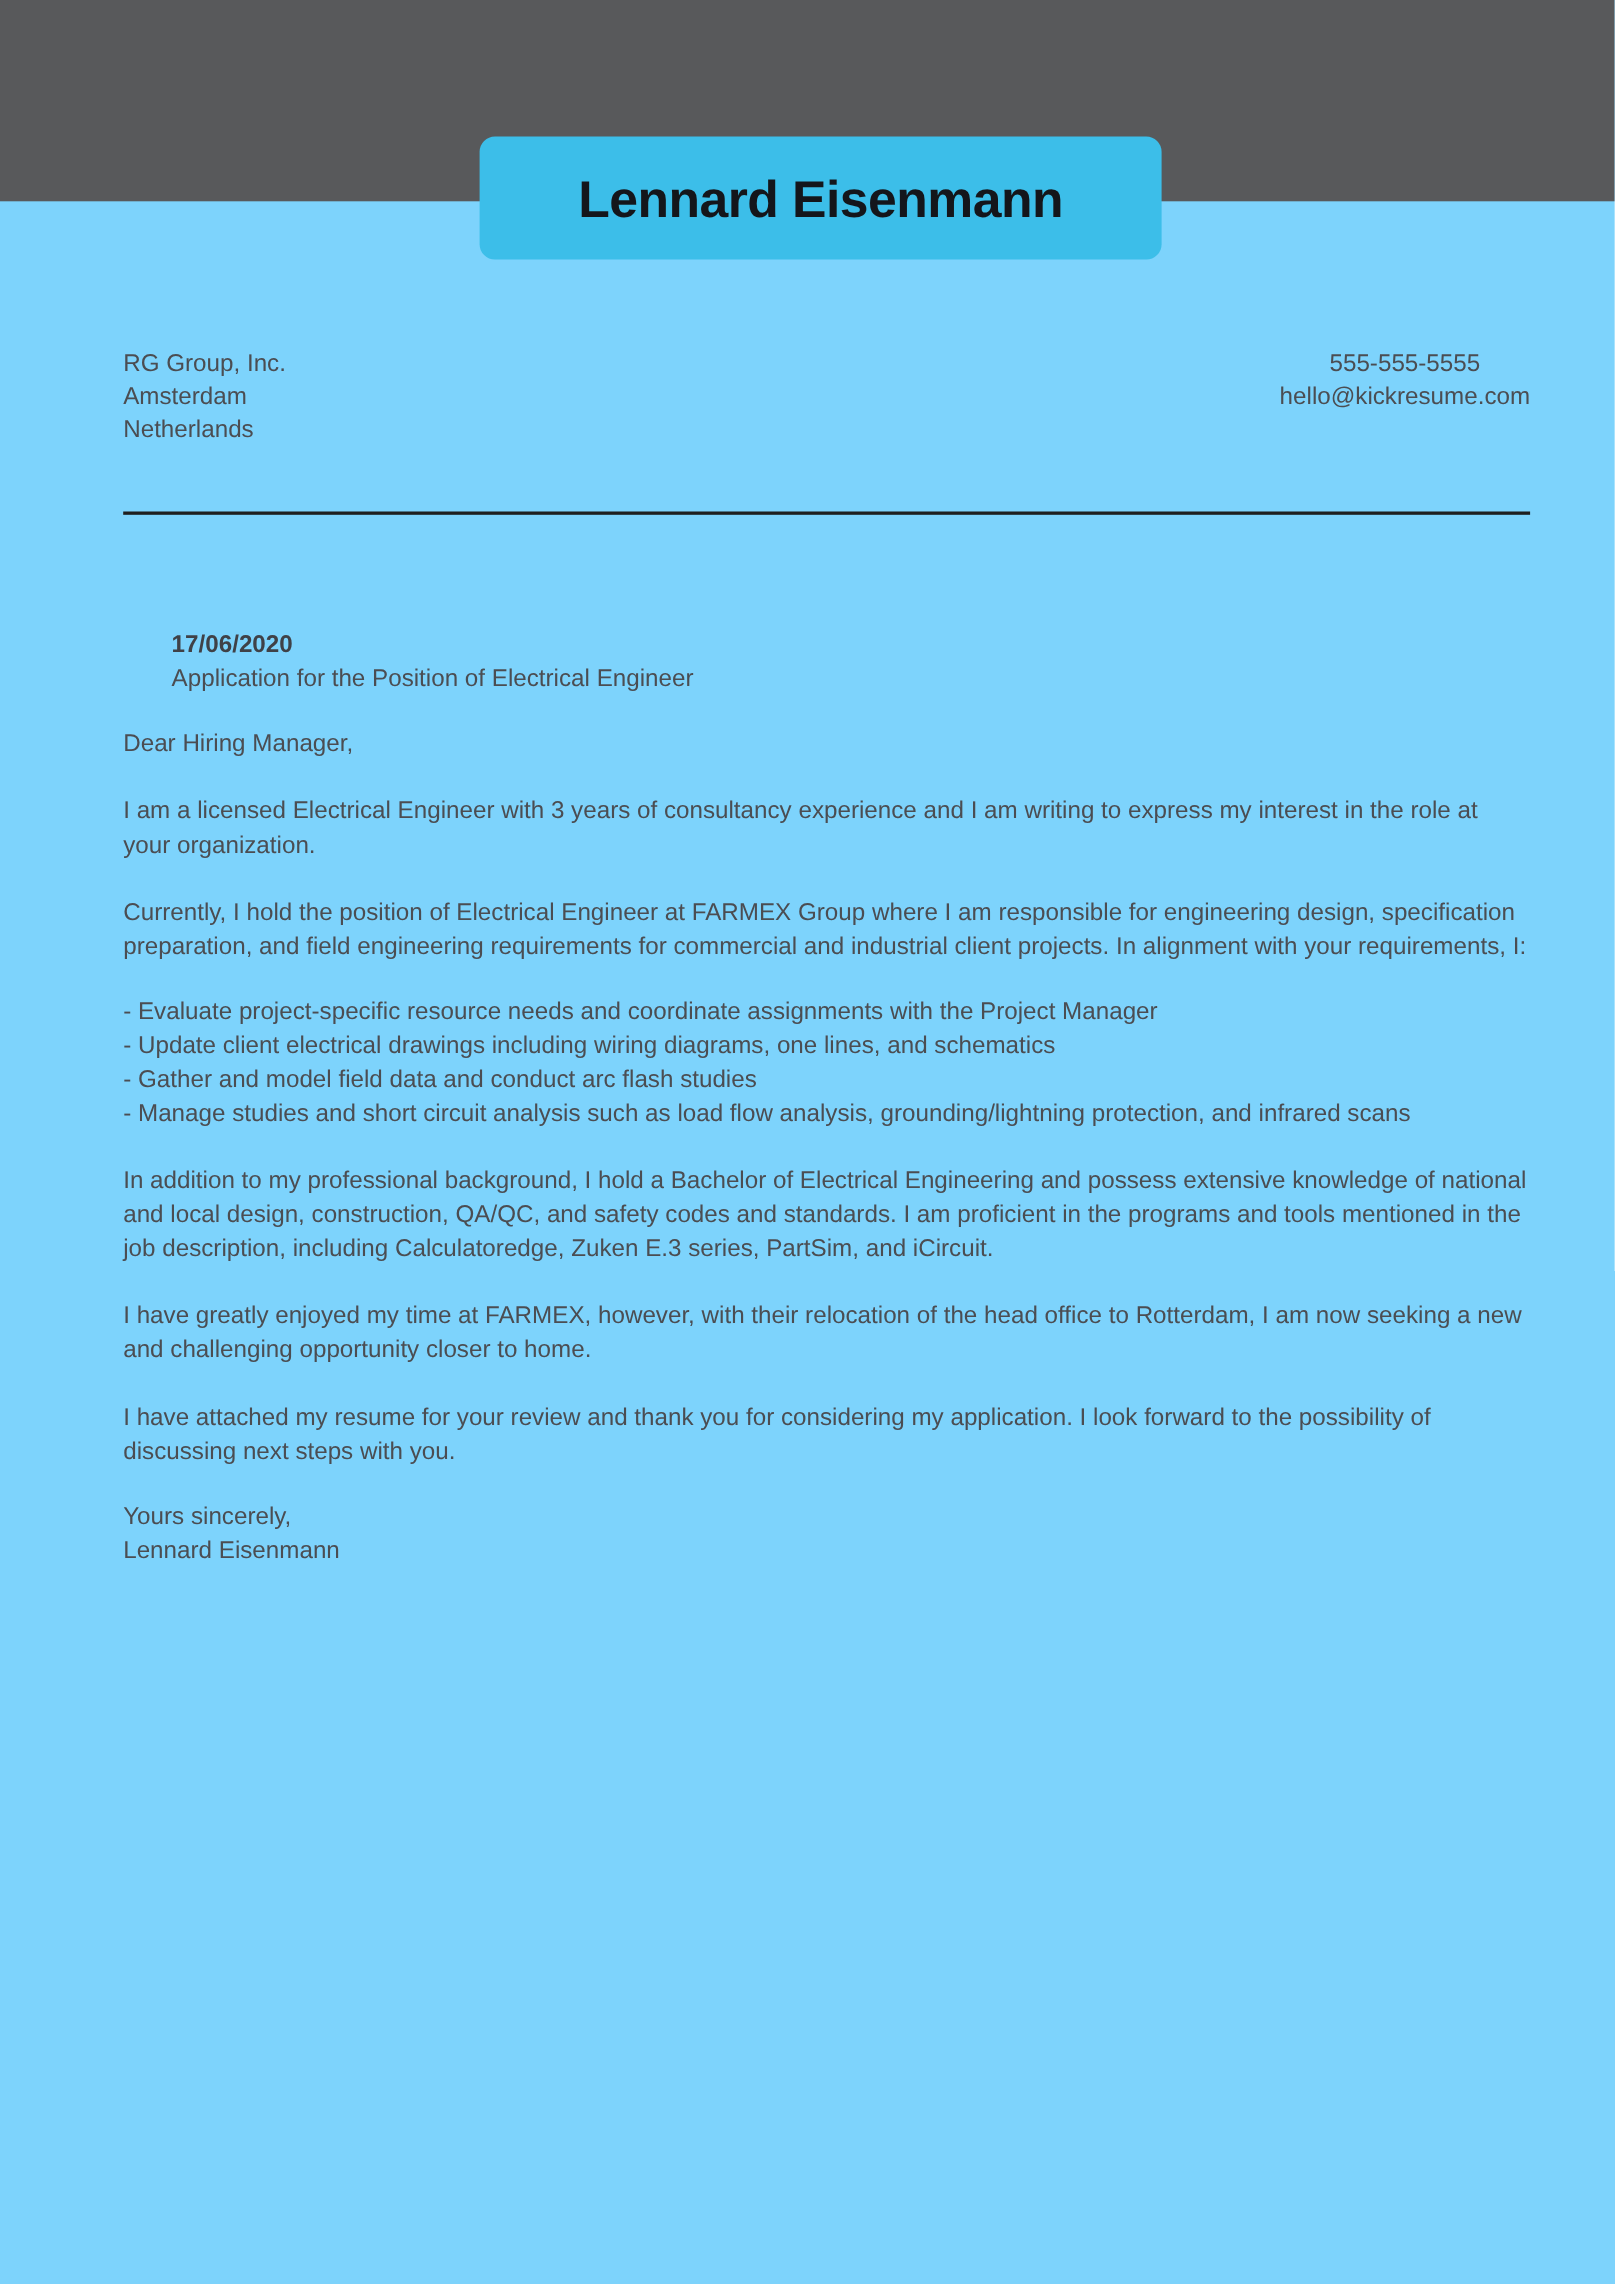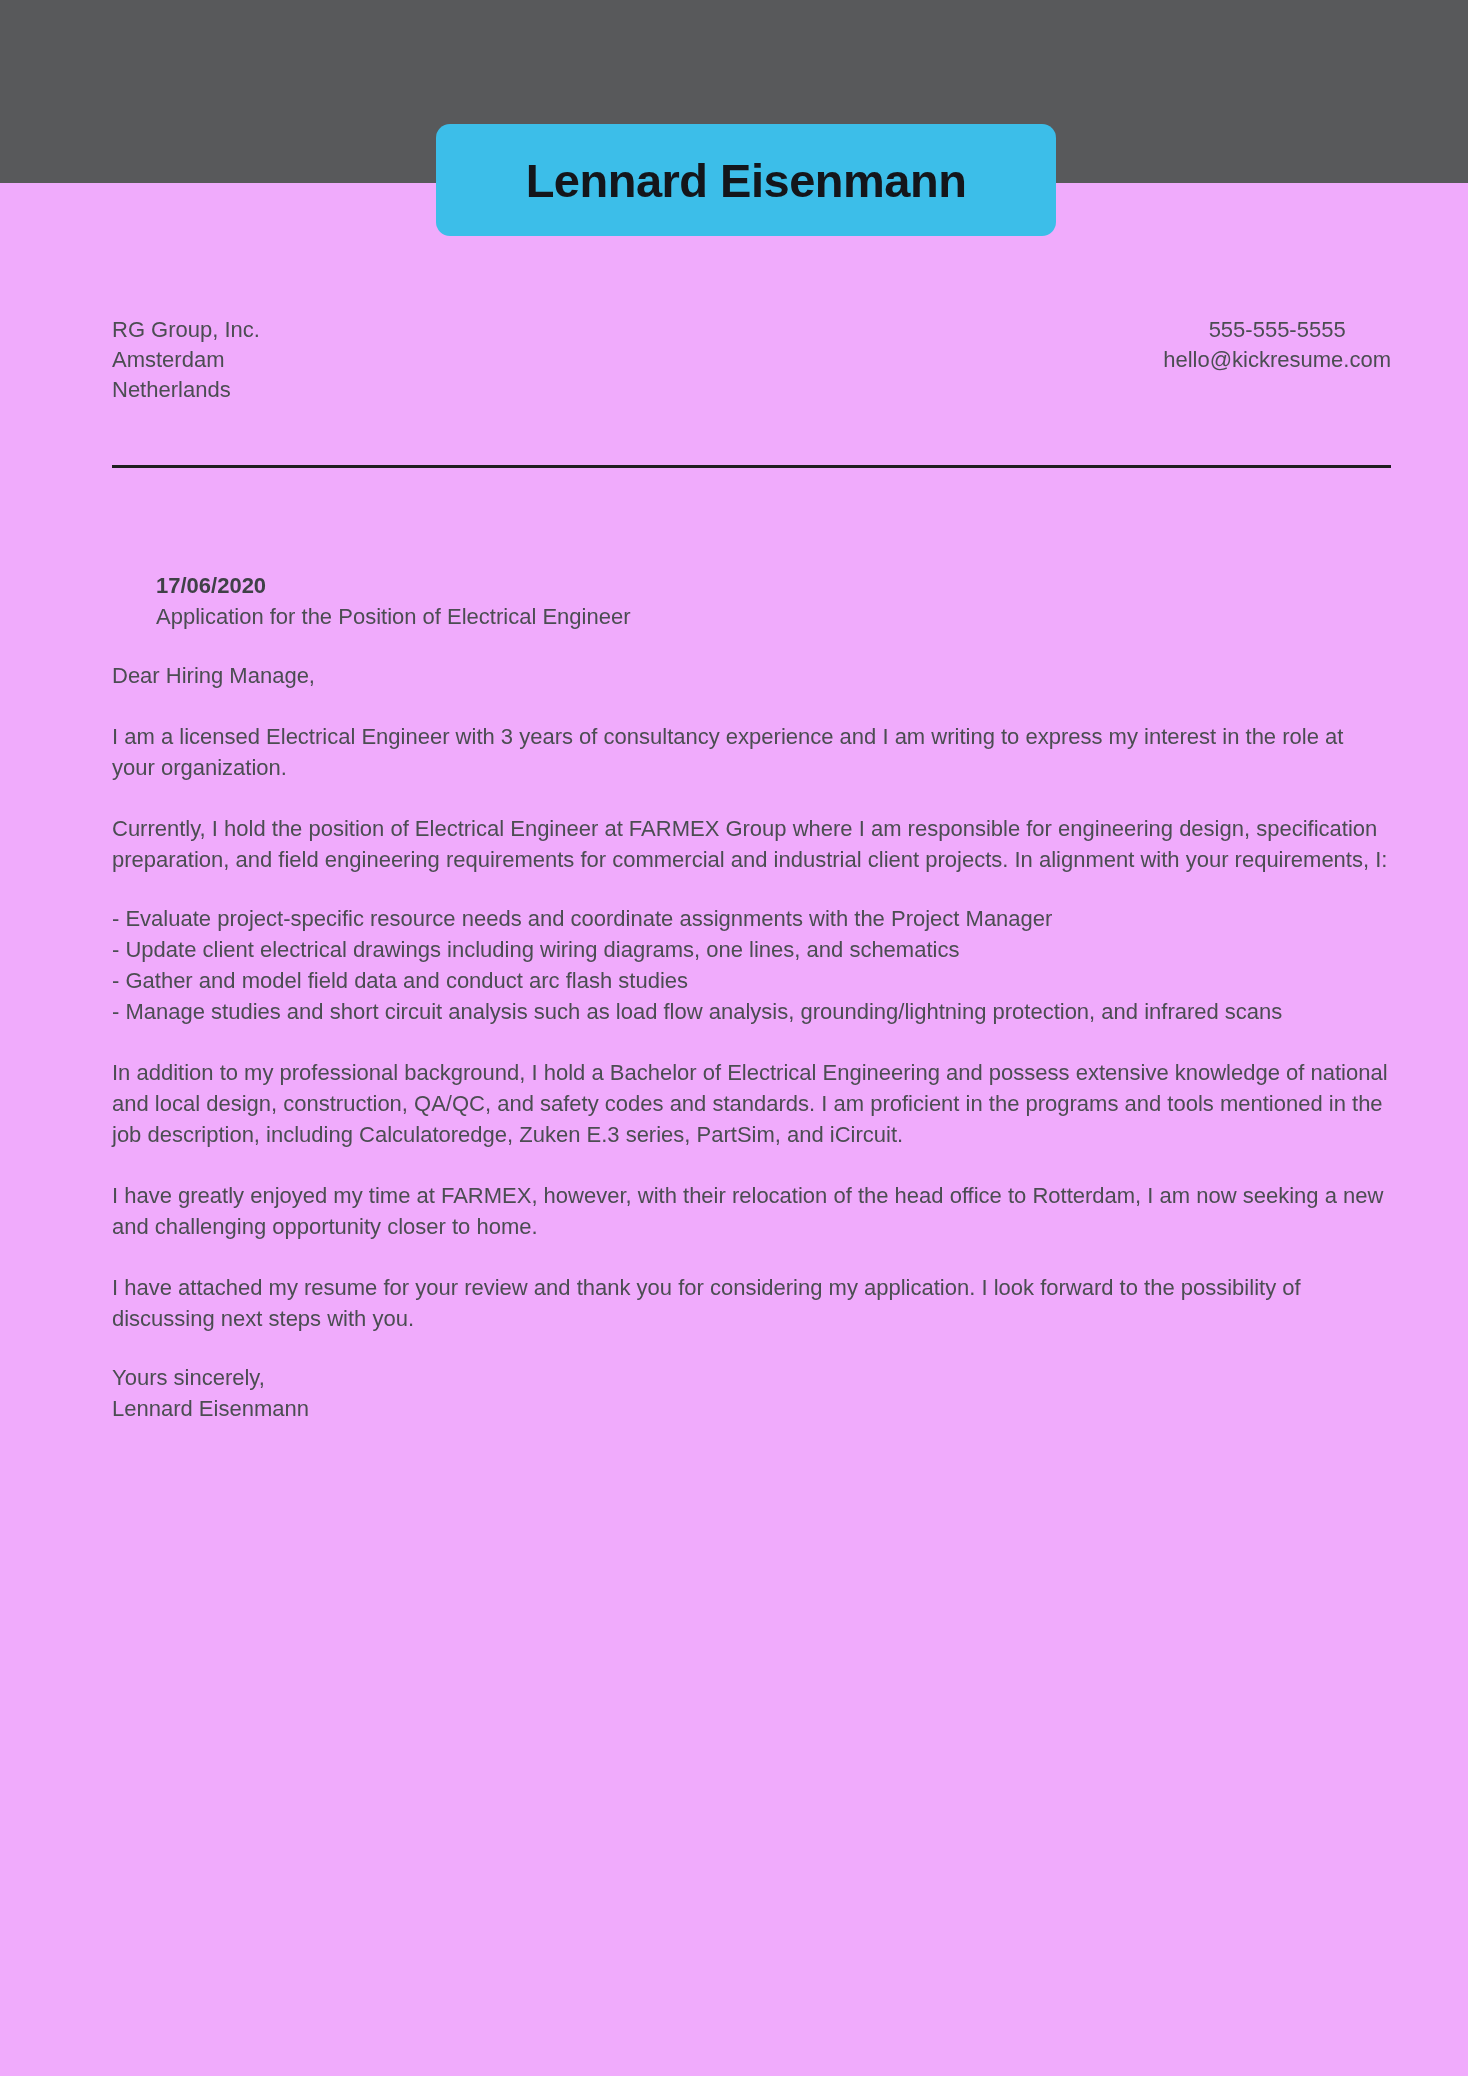--- a/index.html
+++ b/index.html
@@ -5,21 +5,21 @@
   html, body {
     margin: 0;
     padding: 0;
     background: #ffffff;
     font-family: "Liberation Sans", sans-serif;
   }
   .page {
     position: relative;
     width: 1468px;
     height: 2076px;
-    background: #f0abfc;
+    background: #7dd3fc;
     overflow: hidden;
   }
   .top-band {
     position: absolute;
     top: 0; left: 0;
     width: 1468px;
     height: 183px;
     background: #58595B;
   }
   .name-plate {
@@ -97,21 +97,21 @@
       </div>
     </div>
 
     <div class="rule"></div>
 
     <div class="date-subject">
       <div class="date-line">17/06/2020</div>
       <div>Application for the Position of Electrical Engineer</div>
     </div>
 
-    <p class="salutation">Dear Hiring Manage,</p>
+    <p class="salutation">Dear Hiring Manager,</p>
 
     <p class="para">I am a licensed Electrical Engineer with 3 years of consultancy experience and I am writing to express my interest in the role at your organization.</p>
 
     <p class="para">Currently, I hold the position of Electrical Engineer at FARMEX Group where I am responsible for engineering design, specification preparation, and field engineering requirements for commercial and industrial client projects. In alignment with your requirements, I:</p>
 
     <div class="bullets">
       <div>- Evaluate project-specific resource needs and coordinate assignments with the Project Manager</div>
       <div>- Update client electrical drawings including wiring diagrams, one lines, and schematics</div>
       <div>- Gather and model field data and conduct arc flash studies</div>
       <div>- Manage studies and short circuit analysis such as load flow analysis, grounding/lightning protection, and infrared scans</div>

